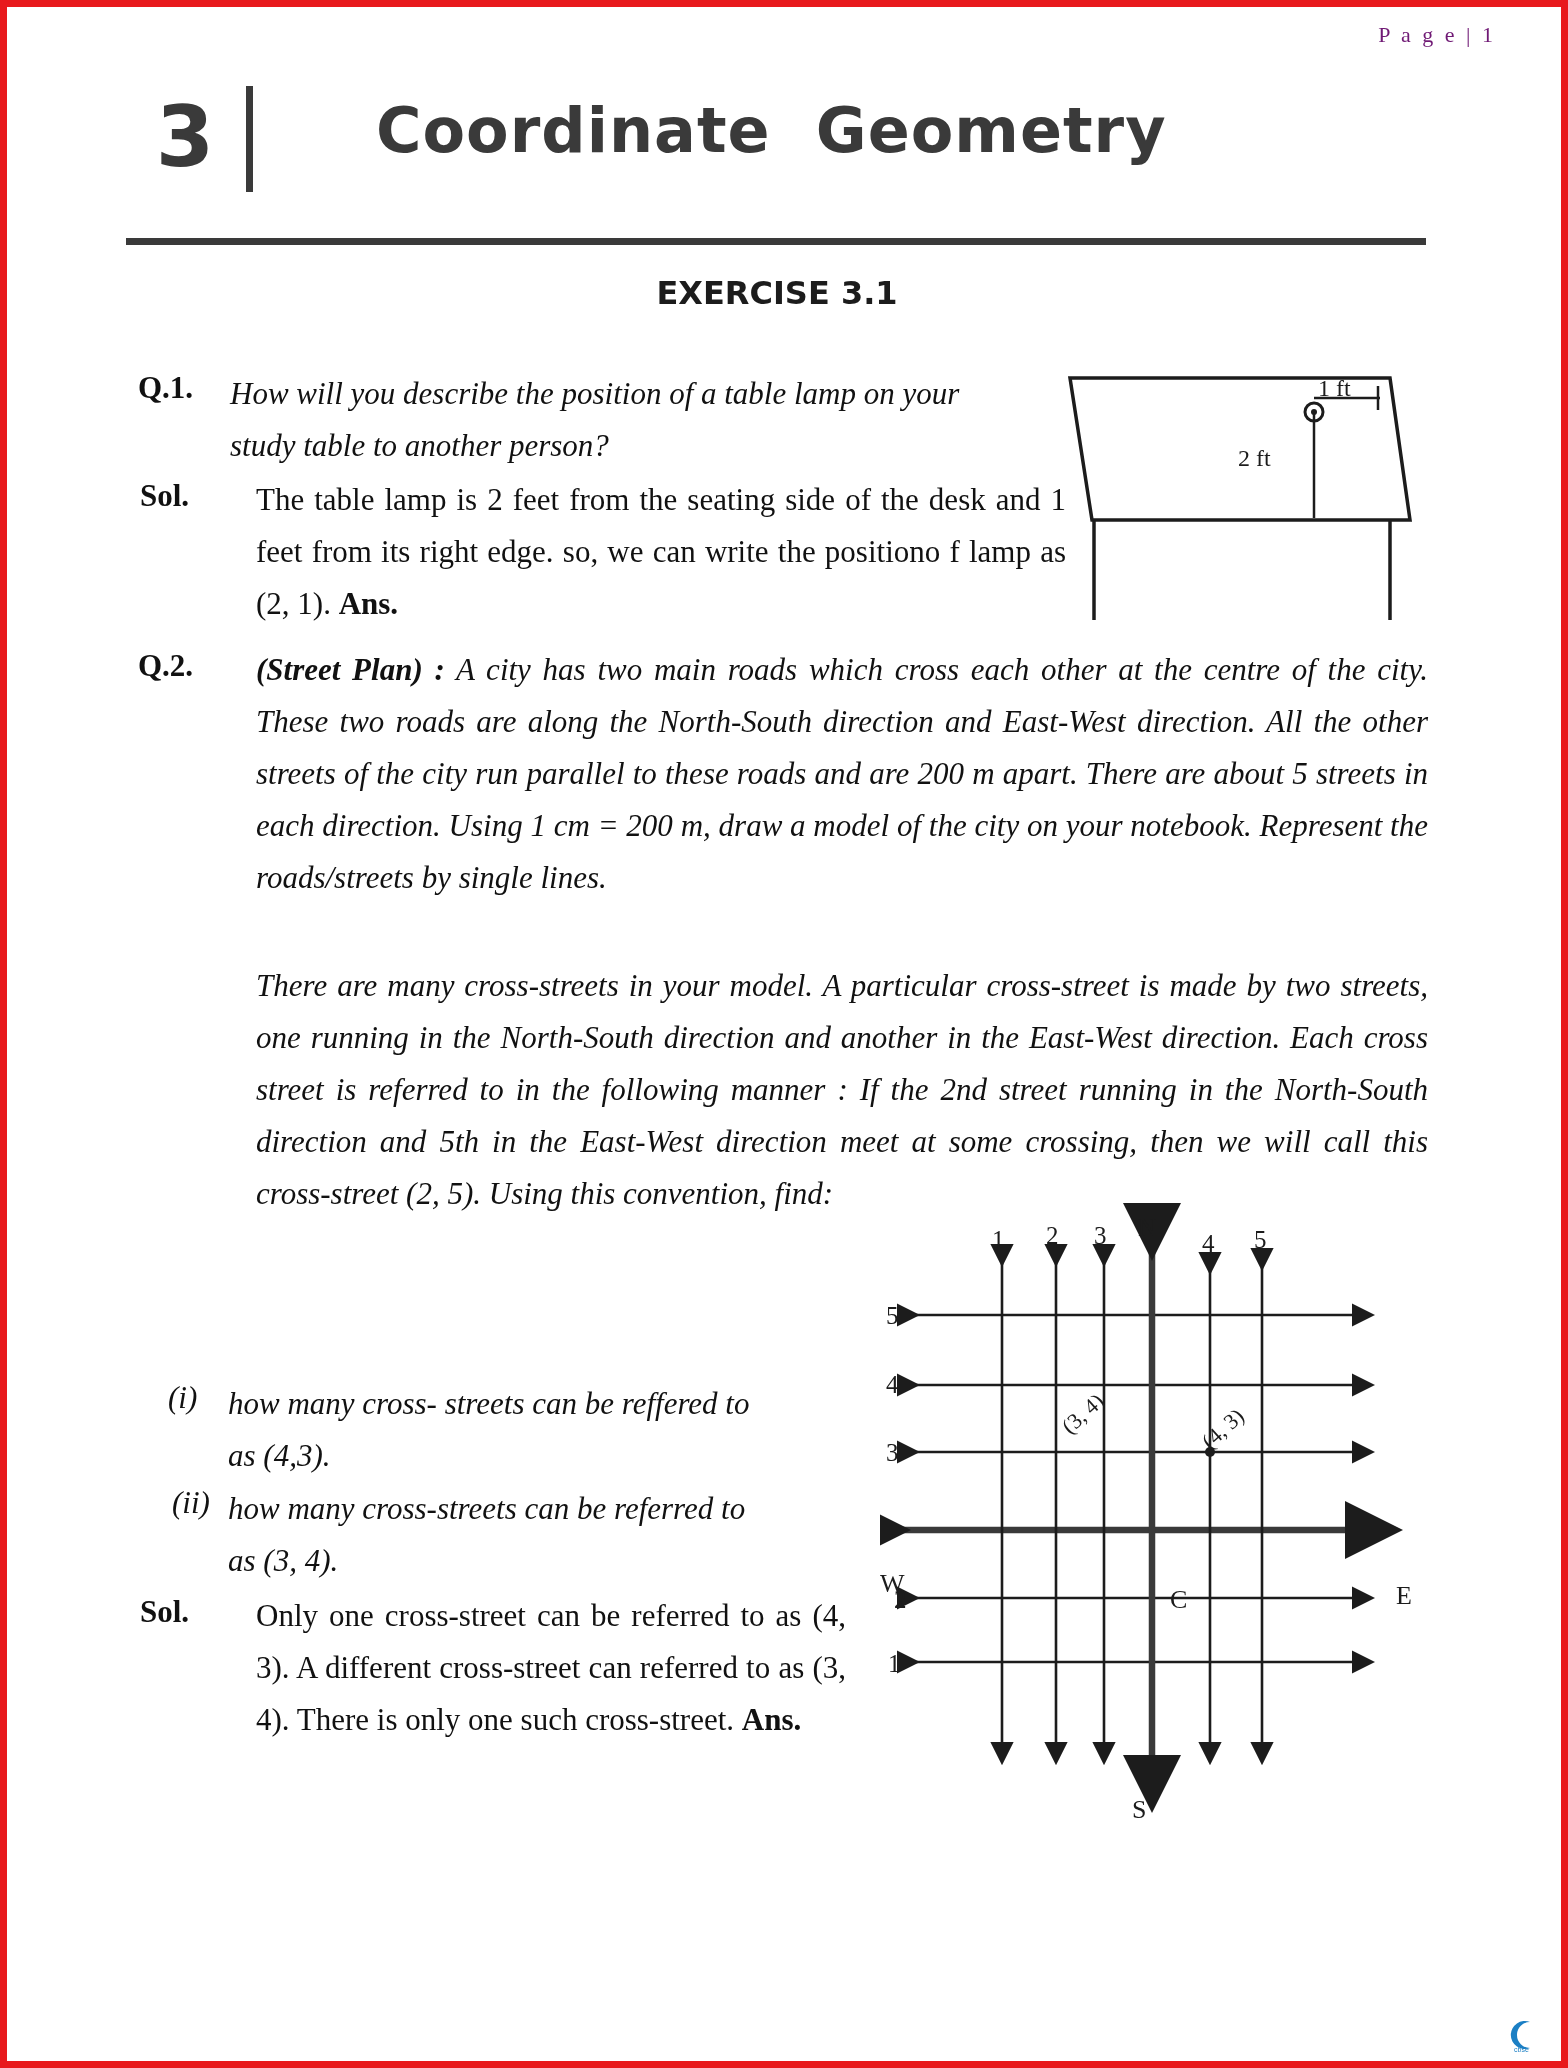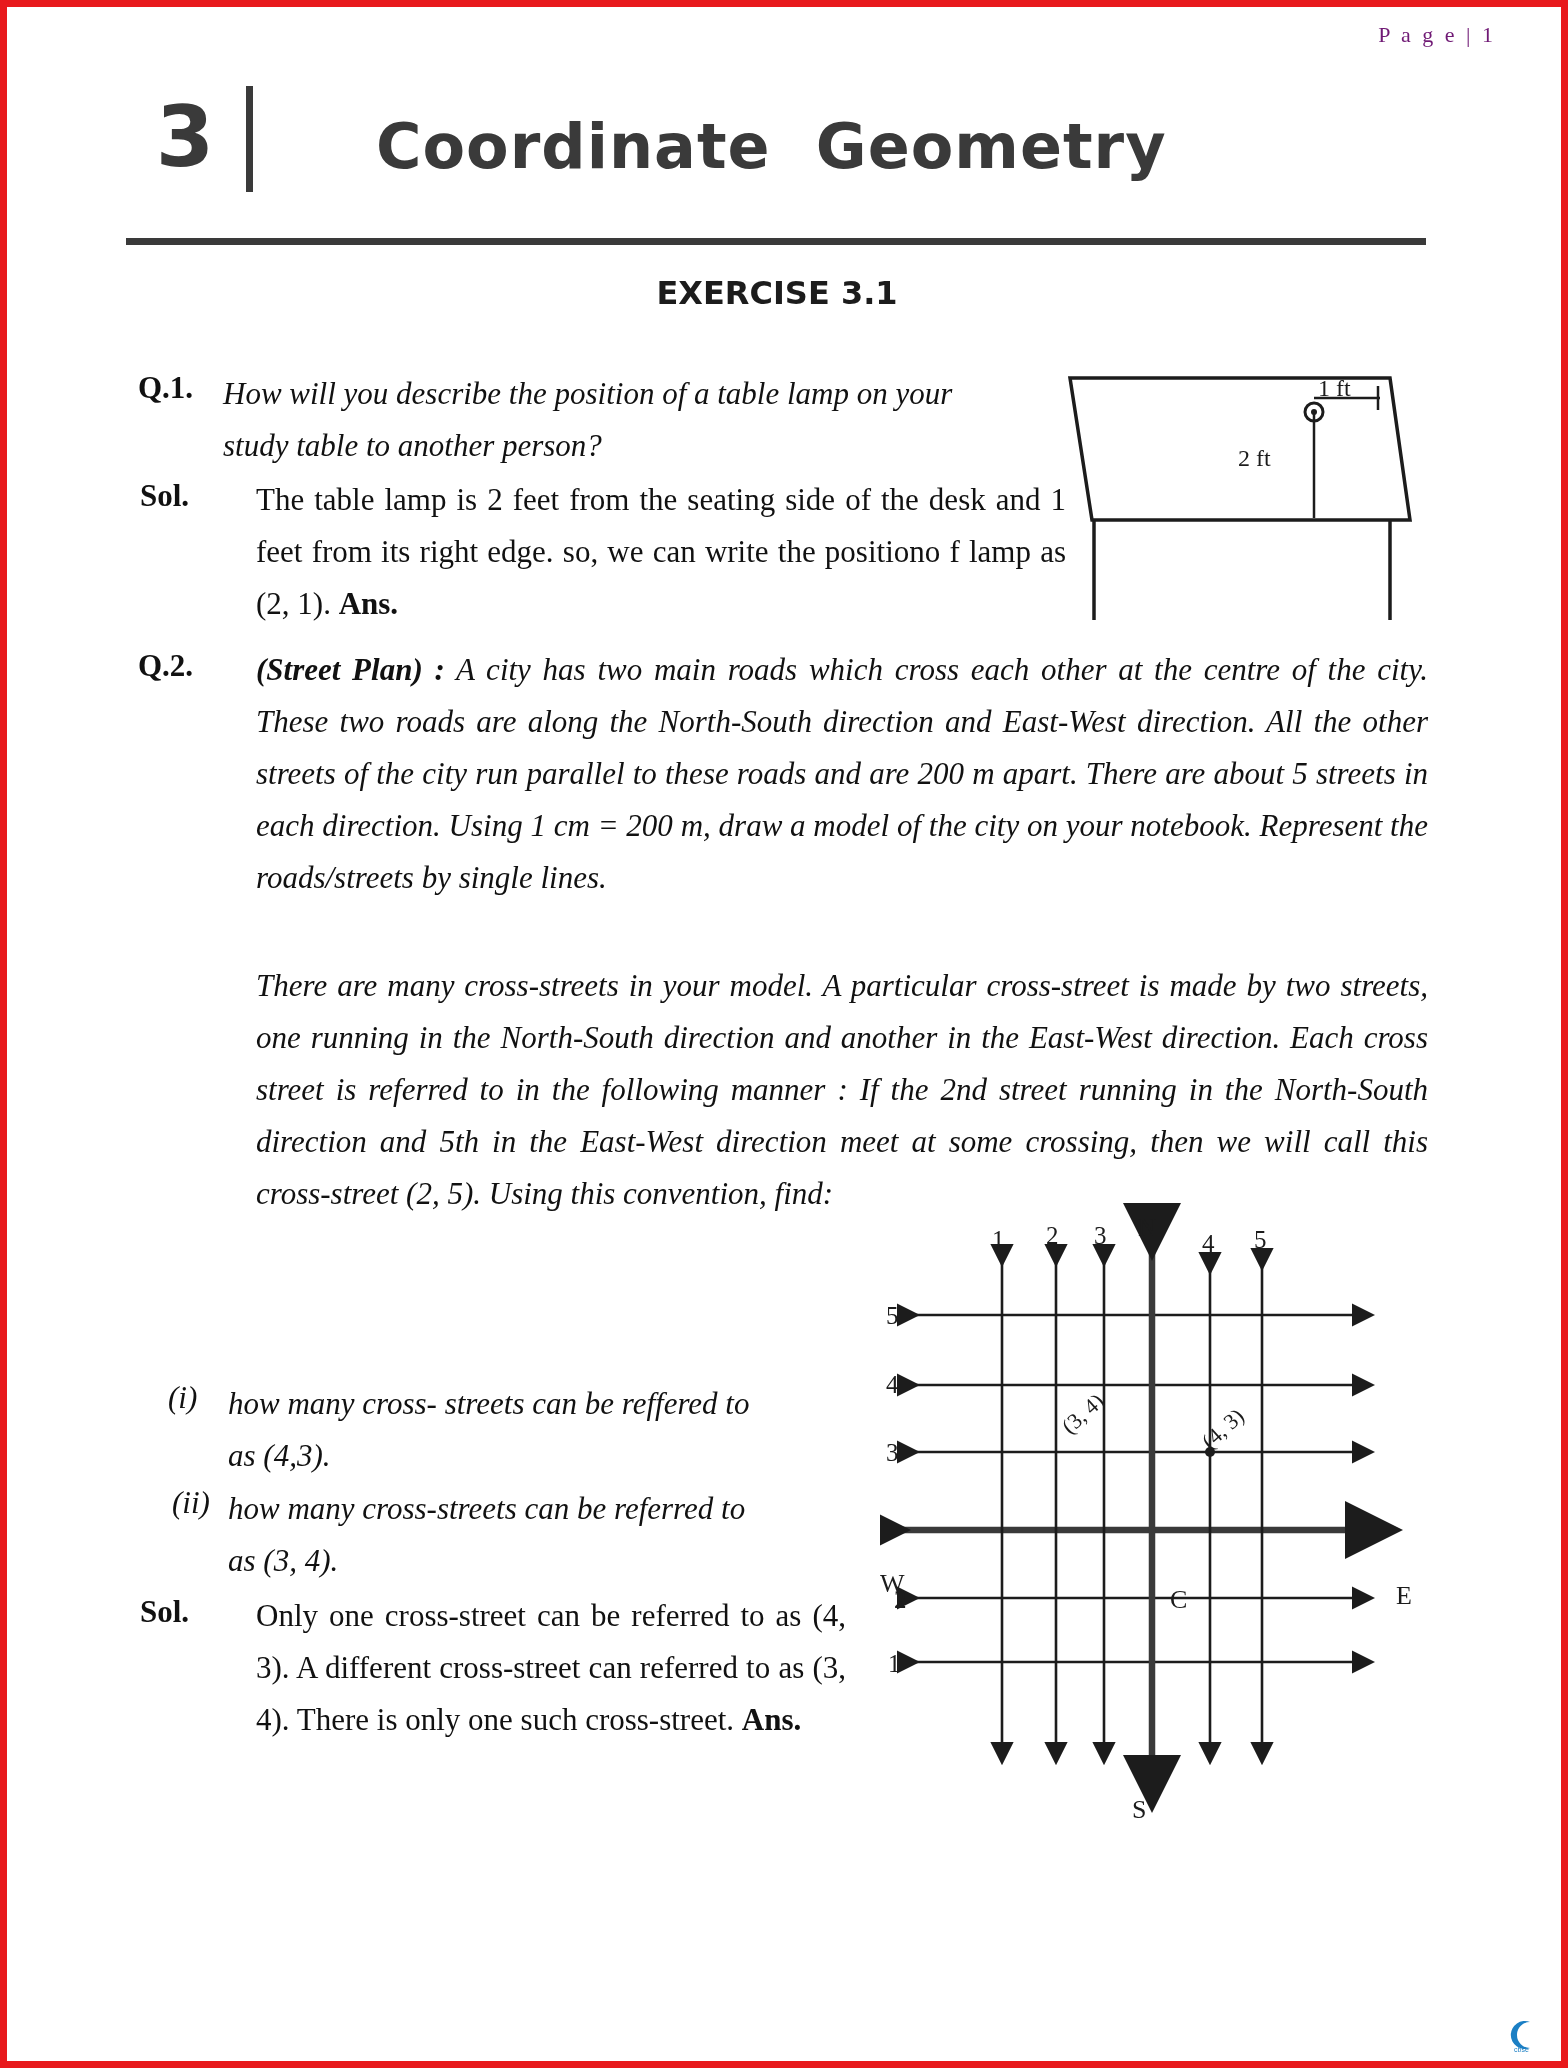--- a/index.html
+++ b/index.html
@@ -68,21 +68,21 @@
     position: absolute;
     left: 120px;
     top: 8px;
     width: 7px;
     height: 106px;
     background: #3a3a3a;
   }
   .chap-title {
     position: absolute;
     left: 250px;
-    top: 32px;
+    top: 16px;
     font-family: "DejaVu Sans", sans-serif;
     font-weight: bold;
     font-size: 62px;
     color: #3a3a3a;
     letter-spacing: 1px;
     white-space: nowrap;
   }
   .head-rule {
     position: absolute;
     left: 126px;
@@ -172,21 +172,21 @@
   <div class="chap-divider"></div>
   <div class="chap-title">
     <span>Coordinate</span>&nbsp;&nbsp;<span>Geometry</span>
   </div>
 </div>
 <div class="head-rule"></div>
 
 <div class="exercise-title">EXERCISE 3.1</div>
 
 <div class="tag" style="left:138px; top:370px;">Q.1.</div>
-<div class="para italic" style="left:223px; top:368px; width:800px;">How will you describe the position of a table lamp on your study table to another person?</div>
+<div class="para italic" style="left:230px; top:368px; width:800px;">How will you describe the position of a table lamp on your study table to another person?</div>
 
 <div class="tag" style="left:140px; top:478px;">Sol.</div>
 <div class="para just" style="left:228px; top:474px; width:810px;">
   <span>The table lamp is 2 feet from the seating side of the desk and 1 feet from its right edge. so, we can write the positiono f lamp as (2, 1).</span>
   <span class="bold">Ans.</span>
 </div>
 
 <div class="desk-fig">
   <svg width="360" height="260" viewBox="0 0 360 260">
 

